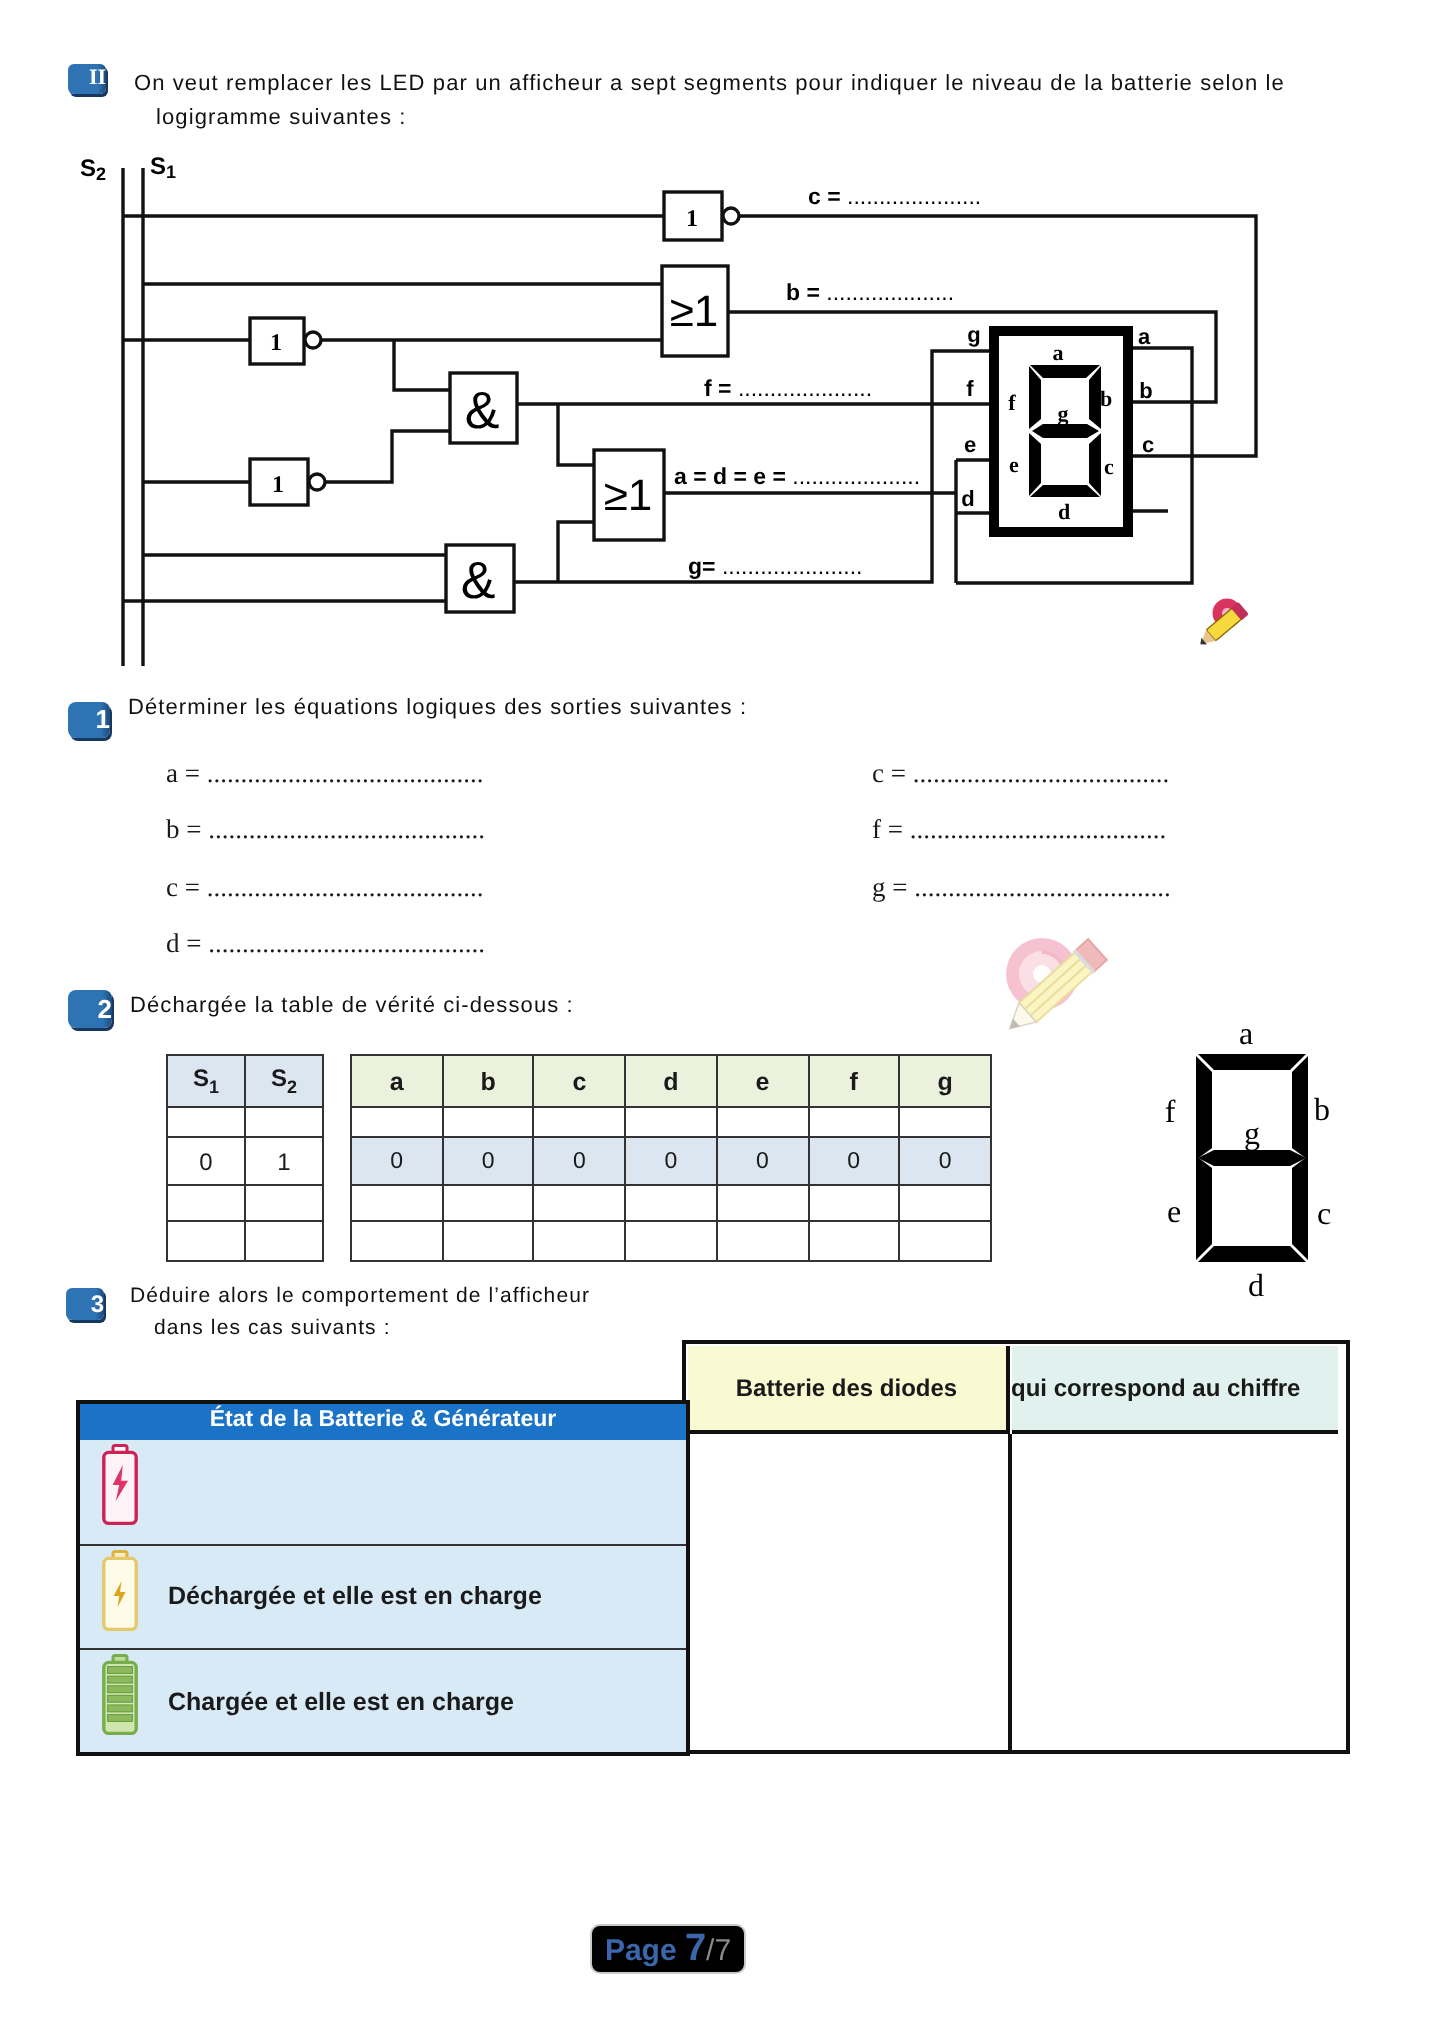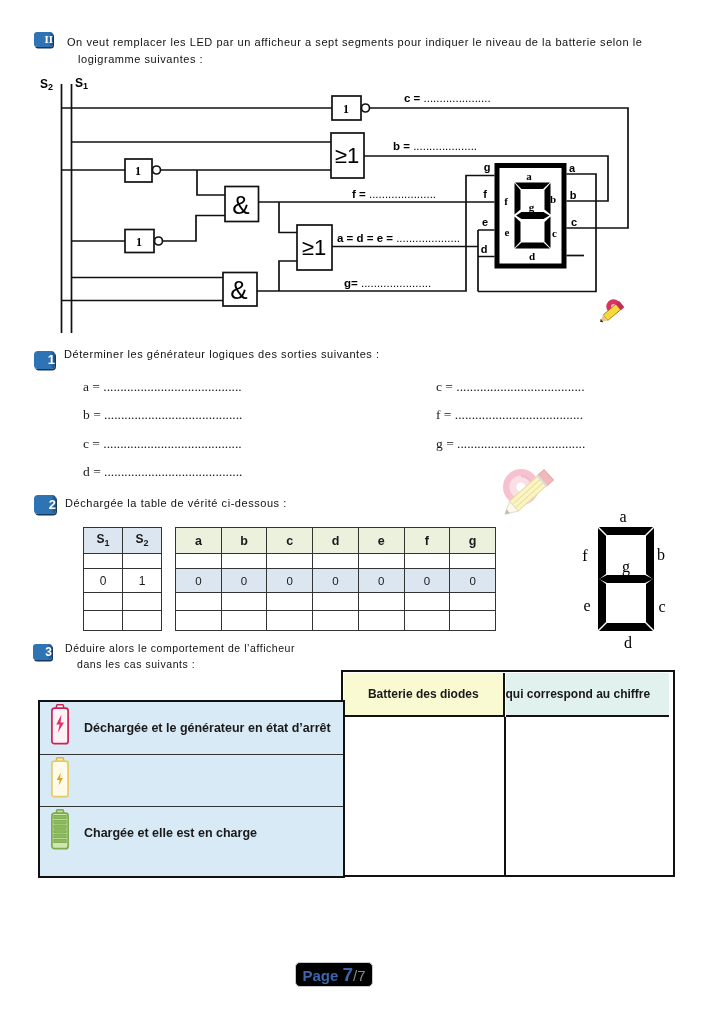--- a/index.html
+++ b/index.html
@@ -145,21 +145,21 @@
 <rect x="598" y="308" width="19" height="7.5" rx="1" fill="#f5d93d" stroke="#8a6a00" stroke-width="0.7"></rect>
 <rect x="615" y="307.5" width="5" height="8.5" rx="1" fill="#c2305a"></rect>
 <polygon points="598,308 591,311.7 598,315.5" fill="#e8c48e"></polygon>
 <polygon points="593.5,309.5 591,311.7 593.5,314" fill="#333"></polygon>
 </g>
 </g>
 </svg>
 
 <div class="badge" style="left:34px;top:351px;width:21px;height:18px;font-size:13px;line-height:18px;border-radius:4px;">1</div>
 
-<div class="hd" style="left:64px;top:348px;">Déterminer les générateur logiques des sorties suivantes :</div>
+<div class="hd" style="left:64px;top:348px;">Déterminer les équations logiques des sorties suivantes :</div>
 
 <div class="abs ser" style="left:83px;top:379px;font-size:13.5px;">a = .........................................</div>
 
 <div class="abs ser" style="left:83px;top:407px;font-size:13.5px;">b = .........................................</div>
 
 <div class="abs ser" style="left:83px;top:436px;font-size:13.5px;">c = .........................................</div>
 
 <div class="abs ser" style="left:83px;top:464px;font-size:13.5px;">d = .........................................</div>
 
 <div class="abs ser" style="left:436px;top:379px;font-size:13.5px;">c = ......................................</div>
@@ -293,38 +293,39 @@
 <div class="abs" style="left:341px;top:670px;width:330px;height:203px;border:2.5px solid #111;"></div>
 
 <div class="abs" style="left:343.5px;top:672.5px;width:159.5px;height:42px;background:#fafad2;border-right:2.5px solid #111;border-bottom:2.5px solid #111;text-align:center;line-height:42px;font-weight:bold;font-size:12px;">Batterie des diodes</div>
 
 <div class="abs" style="left:505.5px;top:672.5px;width:163px;height:42px;background:#e1f2ee;border-bottom:2.5px solid #111;text-align:left;line-height:42px;font-weight:bold;font-size:12px;">qui correspond au chiffre</div>
 
 <div class="abs" style="left:503.5px;top:717px;width:2.5px;height:158.5px;background:#111;"></div>
 
 <div class="abs" style="left:38px;top:700px;width:303px;height:174px;border:2.5px solid #111;background:#d9eaf7;">
 
+ <div style="height:17.5px;background:#1a73c6;color:#fff;font-weight:bold;font-size:11.5px;text-align:center;line-height:17px;">État de la Batterie &amp; Générateur</div>
 
  <div style="height:52px;border-bottom:1px solid #333;position:relative;">
 
    <svg class="abs" style="left:9px;top:2px;" width="22" height="42" viewBox="0 0 22 42">
      <rect x="7.5" y="0.8" width="7" height="4" rx="1" fill="#fff" stroke="#cc2255" stroke-width="1.5"></rect>
      <rect x="2.9" y="4.2" width="16.2" height="35.5" rx="2.5" fill="#fdf3f6" stroke="#cc2255" stroke-width="1.7"></rect>
      <polygon points="12.4,10.5 7.3,20.5 10.6,20.5 8.9,28.5 15,18.4 11.6,18.4" fill="#e0336a"></polygon>
    </svg>
-   <div class="abs" style="left:44px;top:0;height:52px;display:flex;align-items:center;font-weight:bold;font-size:12.5px;">Déchargée et le générateur en état d’arrêt</div>
  </div>
 
  <div style="height:51px;border-bottom:1px solid #333;position:relative;">
 
    <svg class="abs" style="left:9px;top:2px;" width="22" height="42" viewBox="0 0 22 42">
      <rect x="7.5" y="0.8" width="7" height="4" rx="1" fill="#f6ecc5" stroke="#dcb13e" stroke-width="1.5"></rect>
      <rect x="2.9" y="4.2" width="16.2" height="35.5" rx="2.5" fill="#fffbe8" stroke="#e4c96a" stroke-width="1.7"></rect>
      <polygon points="11.8,15.5 7.8,23 10.6,23 9.8,28.5 13.8,21 11,21" fill="#d9a520"></polygon>
    </svg>
+   <div class="abs" style="left:44px;top:0;height:51px;display:flex;align-items:center;font-weight:bold;font-size:12.5px;">Déchargée et elle est en charge</div>
  </div>
 
  <div style="height:52px;position:relative;">
 
    <svg class="abs" style="left:9px;top:2px;" width="22" height="42" viewBox="0 0 22 42">
      <rect x="7.5" y="0.8" width="7" height="4" rx="1" fill="#bede9a" stroke="#79ac4a" stroke-width="1.5"></rect>
      <rect x="2.9" y="4.2" width="16.2" height="35.5" rx="2.5" fill="#cfe7ae" stroke="#79ac4a" stroke-width="1.7"></rect>
      <g fill="#8cb95e" stroke="#6f9e43" stroke-width="0.6">
       <rect x="4.8" y="6.3" width="12.4" height="3.4"></rect>
           <rect x="4.8" y="11.1" width="12.4" height="3.4"></rect>

